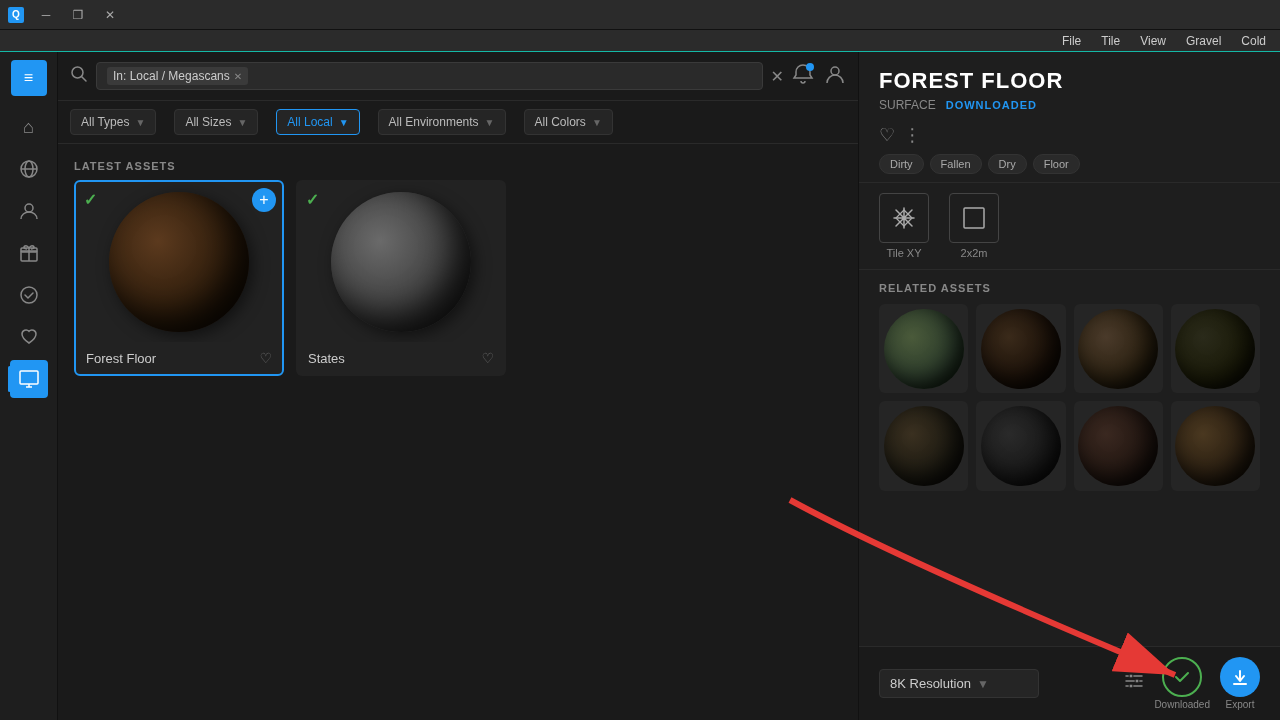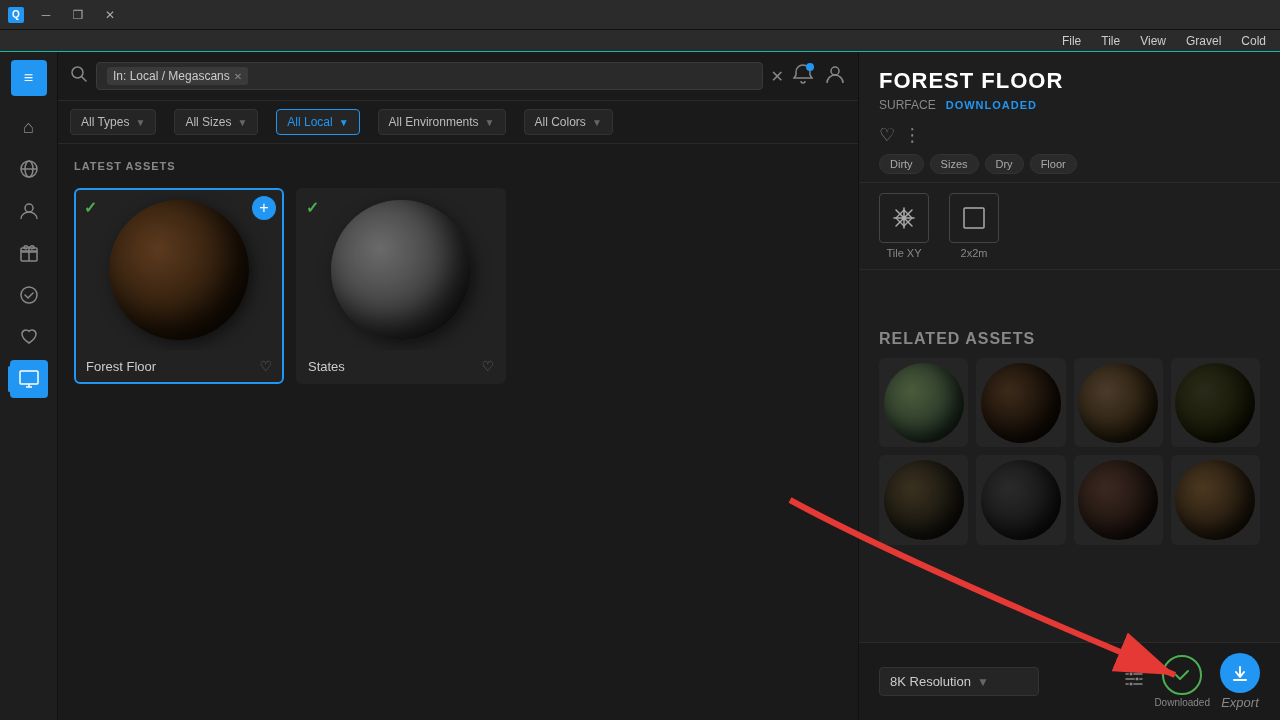--- a/index.html
+++ b/index.html
@@ -226,21 +226,21 @@
     .asset-grid-container {
       padding: 16px;
       flex: 1;
       overflow-y: auto;
     }
     .section-label {
       font-size: 11px;
       font-weight: 700;
       color: #888;
       letter-spacing: 1px;
-      margin-bottom: 16px;
+      margin-bottom: 8px;
     }
     .asset-grid {
       display: flex;
       gap: 12px;
       flex-wrap: wrap;
     }
     .asset-card {
       width: 210px;
       background: #222;
       border-radius: 6px;
@@ -403,26 +403,25 @@
       color: #888;
     }
 
     
     .related-section {
       padding: 12px 20px;
       flex: 1;
       overflow-y: auto;
     }
     .related-title {
-      font-size: 16px;
+      font-size: 11px;
       font-weight: 700;
       color: #888;
       letter-spacing: 1px;
       margin-bottom: 10px;
-      margin-top: 48px;
     }
     .related-grid {
       display: grid;
       grid-template-columns: repeat(4, 1fr);
       gap: 8px;
     }
     .related-sphere-wrap {
       aspect-ratio: 1;
       border-radius: 6px;
       overflow: hidden;
@@ -501,23 +500,22 @@
     }
     .export-circle {
       width: 40px; height: 40px;
       border-radius: 50%;
       background: #2196f3;
       display: flex; align-items: center; justify-content: center;
       color: white;
       font-size: 20px;
     }
     .export-label {
-      font-size: 13px;
-      color: #888;
-      font-style: italic;
+      font-size: 10px;
+      color: #888;
     }
 
     
     ::-webkit-scrollbar { width: 4px; }
     ::-webkit-scrollbar-track { background: #1a1a1a; }
     ::-webkit-scrollbar-thumb { background: #444; border-radius: 2px; }
   </style>
 </head>
 <body>
 
@@ -689,21 +687,21 @@
         </div>
       </div>
 
       <div class="detail-actions">
         <span class="action-heart">♡</span>
         <span class="action-more">⋮</span>
       </div>
 
       <div class="tag-pills">
         <span class="tag-pill">Dirty</span>
-        <span class="tag-pill">Sizes</span>
+        <span class="tag-pill">Fallen</span>
         <span class="tag-pill">Dry</span>
         <span class="tag-pill">Floor</span>
       </div>
 
       <div class="controls-row">
         <div class="control-item">
           <div class="control-icon-box">
             <svg width="28" height="28" viewBox="0 0 28 28" fill="none">
               <path d="M14 4 L14 24 M4 14 L24 14 M6 6 L22 22 M22 6 L6 22" stroke="#aaa" stroke-width="1.5" stroke-linecap="round"></path>
               <path d="M14 6 L10 10 M14 6 L18 10 M14 22 L10 18 M14 22 L18 18 M6 14 L10 10 M6 14 L10 18 M22 14 L18 10 M22 14 L18 18" stroke="#aaa" stroke-width="1.2" stroke-linecap="round"></path>

